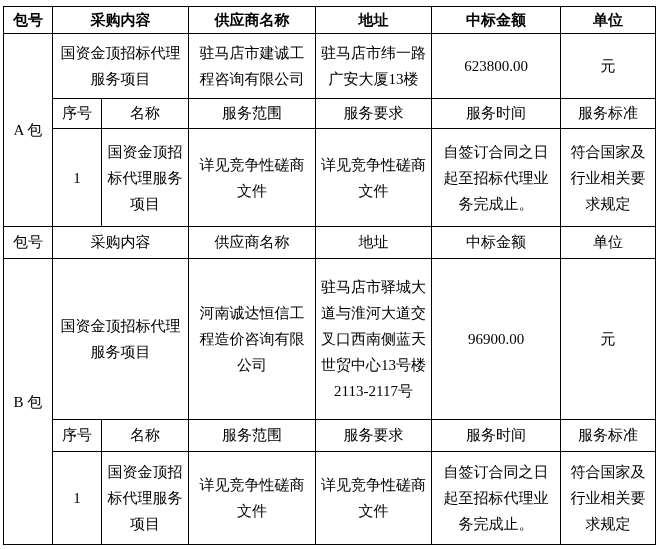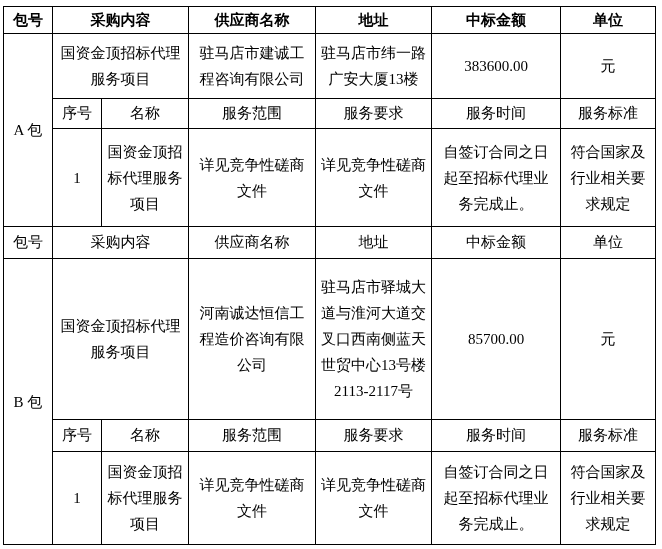--- a/index.html
+++ b/index.html
@@ -61,21 +61,21 @@
     <td>地址</td>
     <td>中标金额</td>
     <td>单位</td>
   </tr>
 
   <tr style="height:65px">
     <td rowspan="3">A 包</td>
     <td colspan="2">国资金顶招标代理服务项目</td>
     <td>驻马店市建诚工程咨询有限公司</td>
     <td>驻马店市纬一路广安大厦13楼</td>
-    <td>383600.00</td>
+    <td>623800.00</td>
     <td>元</td>
   </tr>
 
   <tr class="detail-header" style="height:30px">
     <td>序号</td>
     <td>名称</td>
     <td>服务范围</td>
     <td>服务要求</td>
     <td>服务时间</td>
     <td>服务标准</td>
@@ -97,21 +97,21 @@
     <td>地址</td>
     <td>中标金额</td>
     <td>单位</td>
   </tr>
 
   <tr style="height:161px">
     <td rowspan="3">B 包</td>
     <td colspan="2">国资金顶招标代理服务项目</td>
     <td>河南诚达恒信工程造价咨询有限公司</td>
     <td>驻马店市驿城大道与淮河大道交叉口西南侧蓝天世贸中心13号楼2113-2117号</td>
-    <td>85700.00</td>
+    <td>96900.00</td>
     <td>元</td>
   </tr>
 
   <tr class="detail-header" style="height:32px">
     <td>序号</td>
     <td>名称</td>
     <td>服务范围</td>
     <td>服务要求</td>
     <td>服务时间</td>
     <td>服务标准</td>

